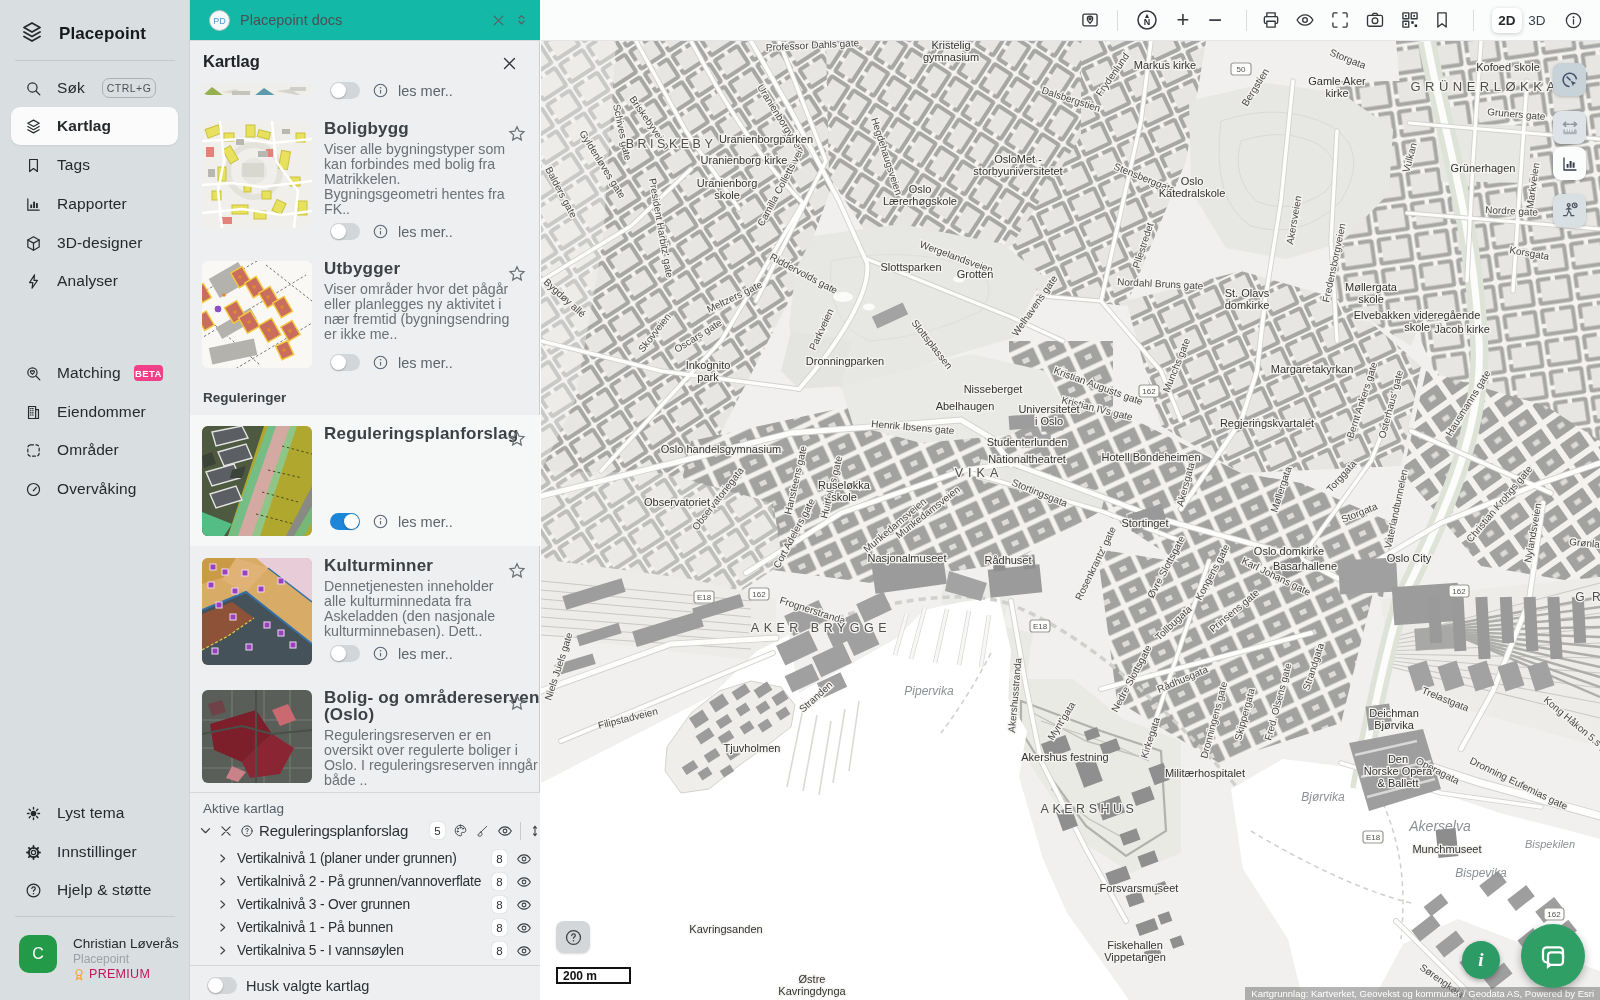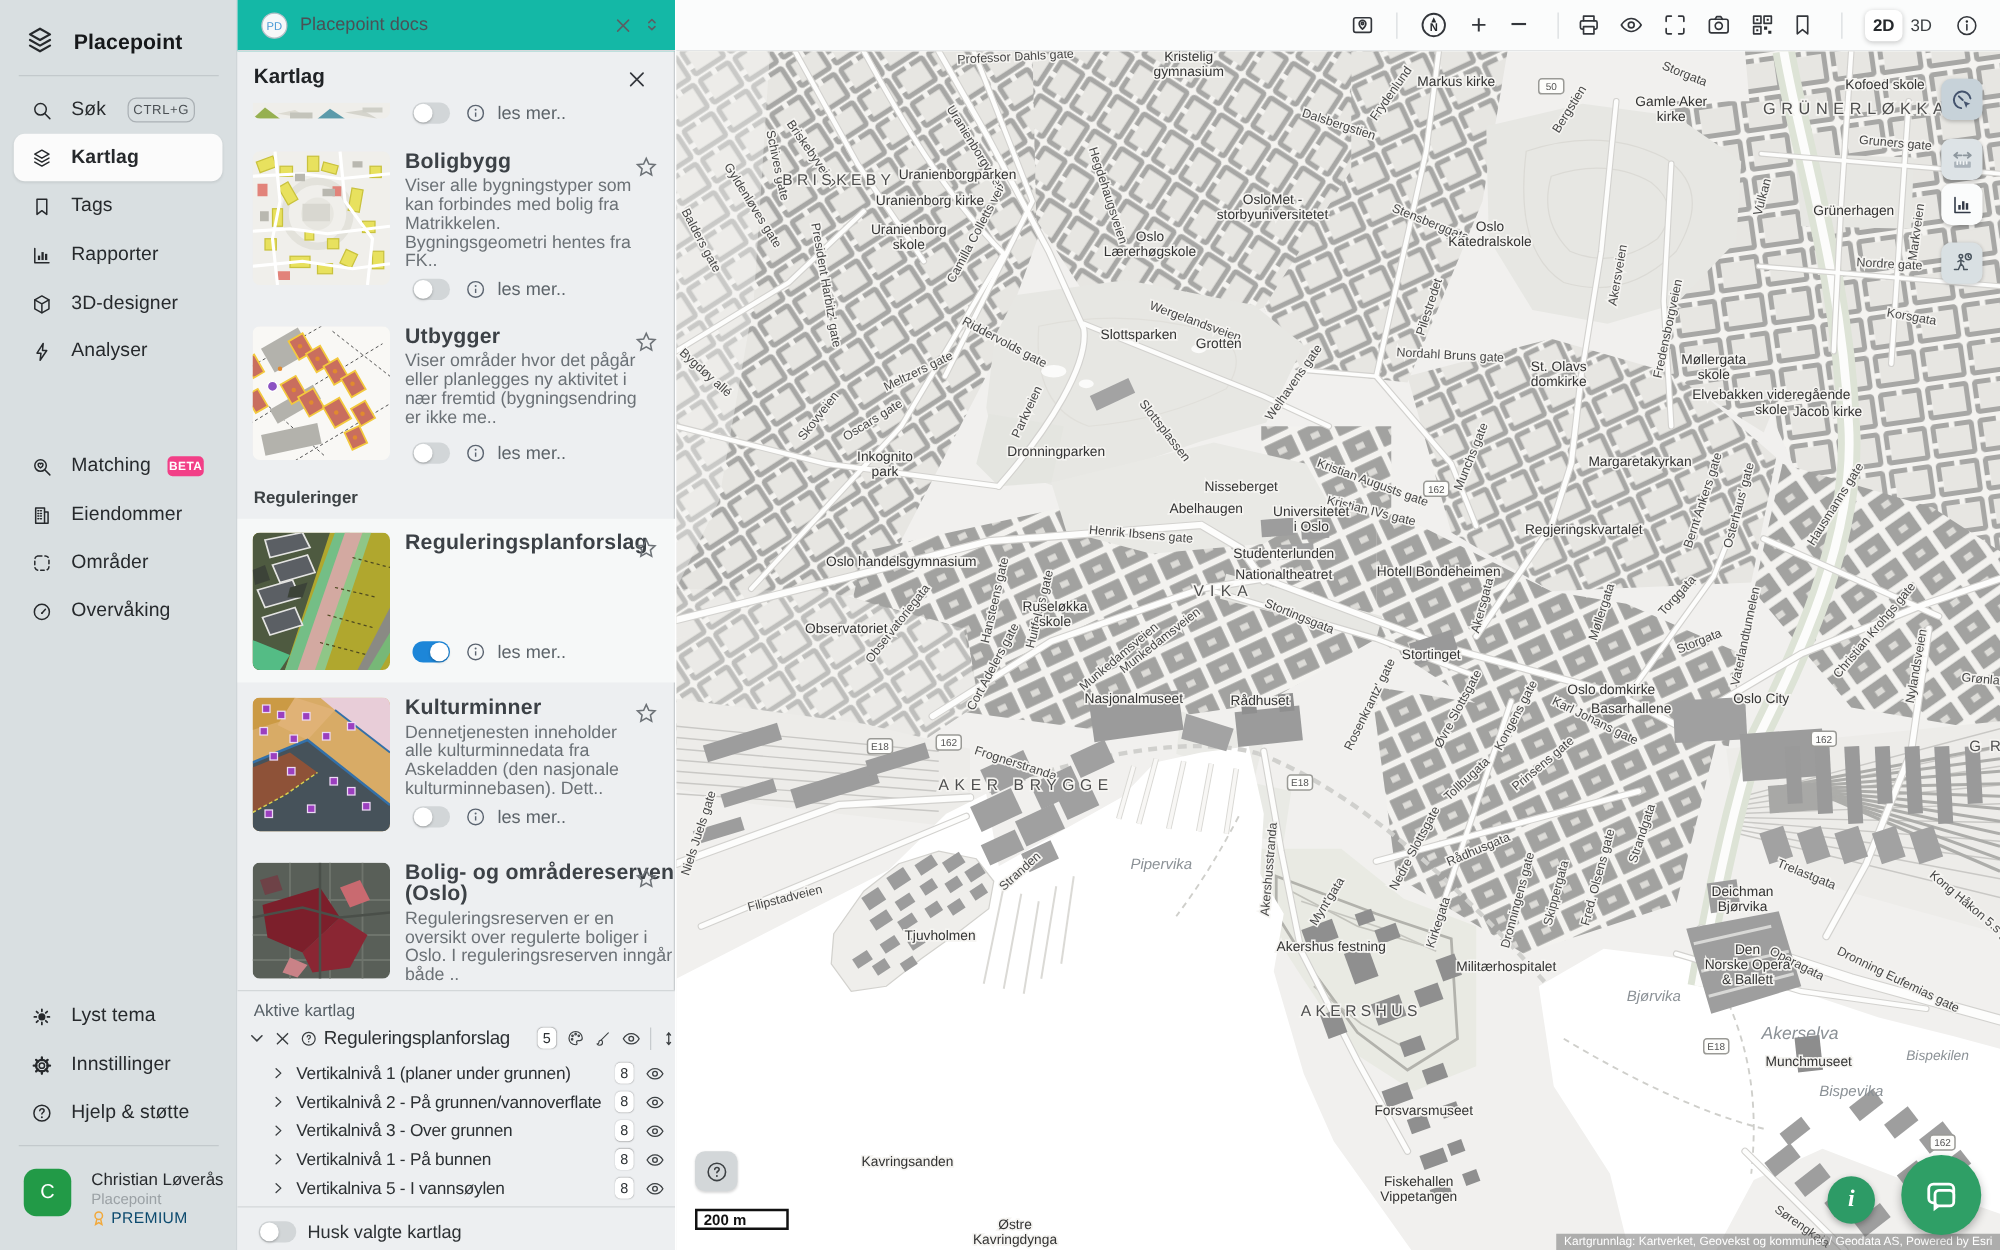--- a/index.html
+++ b/index.html
@@ -163,21 +163,21 @@
       <div class="beta">BETA</div>
       <div class="hr" style="top:916px"></div>
       <div style="position:absolute;left:19px;top:935px;width:38px;height:38px;border-radius:10px;background:#229a47;color:#fff;font-size:16px;display:flex;align-items:center;justify-content:center">C</div>
 <div style="position:absolute;left:73px;top:936px;font-size:13.5px;color:#26292c">Christian Løverås</div>
 <div style="position:absolute;left:73px;top:952px;font-size:12px;color:#9ba1a5">Placepoint</div>
 <div style="position:absolute;left:73px;top:967px;display:flex;align-items:center">
 <svg width="12" height="13" viewBox="0 0 24 26" fill="none" stroke="#f2a93b" stroke-width="2.4">
           <circle cx="12" cy="9" r="6"></circle>
           <path d="M9 14.5 7 23l5-3 5 3-2-8.5"></path>
         </svg>
-<span style="font-size:12.5px;color:#0c4a6e;margin-left:4px;letter-spacing:.3px">PREMIUM</span>
+<span style="font-size:12.5px;color:#be185d;margin-left:4px;letter-spacing:.3px">PREMIUM</span>
       </div>
     </div>
     <div id="panel">
       <div id="searchbar">
         <div class="pd">PD</div>
 <span style="position:absolute;left:50px;top:12px;font-size:14.5px;color:#4b5055">Placepoint docs</span>
 <span style="position:absolute;left:491px;top:13px"></span>
 <span style="position:absolute;left:301px;top:13px"><svg width="15" height="15" viewBox="0 0 24 24" fill="none" stroke="#5a5f64" stroke-width="2" stroke-linecap="round" stroke-linejoin="round">
             <path d="M5 5l14 14M19 5 5 19"></path>
           </svg></span>

